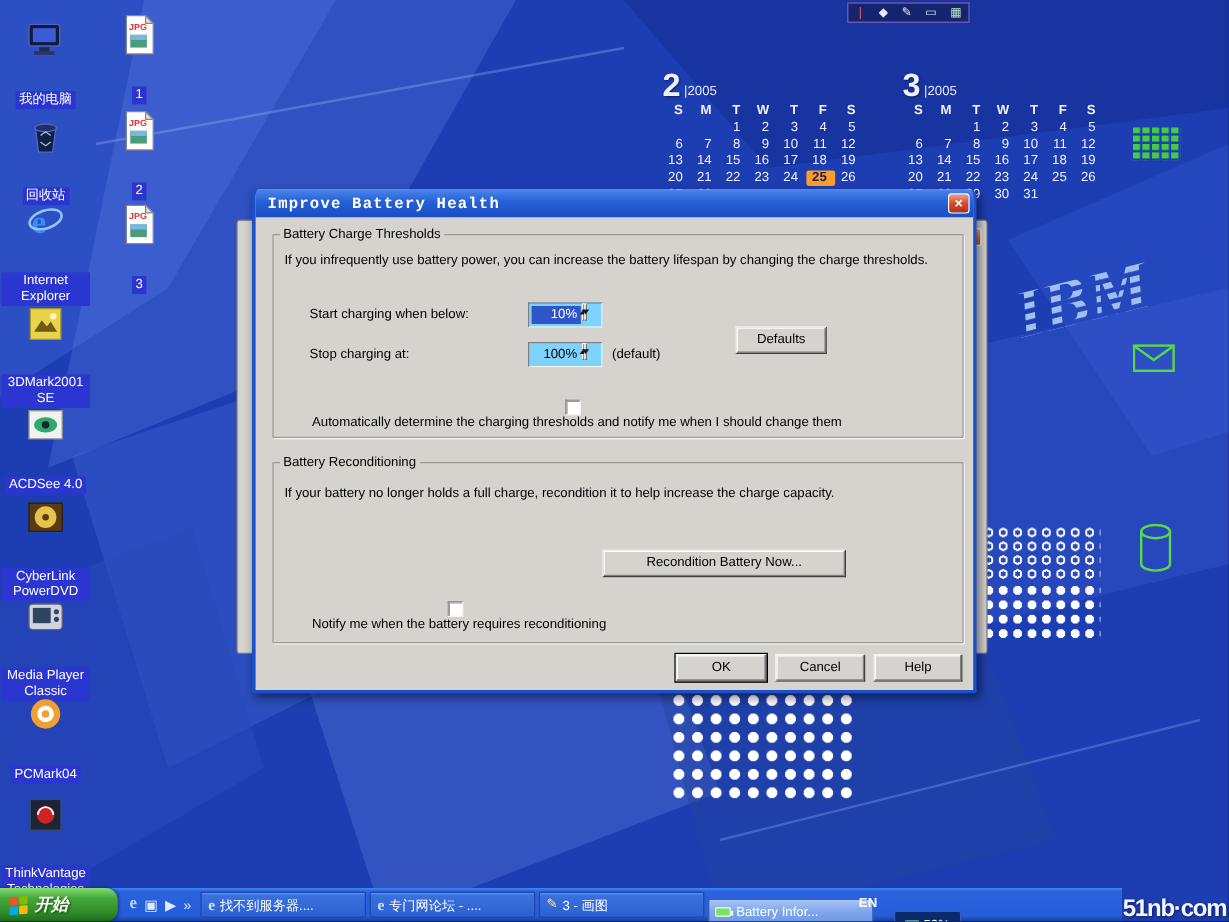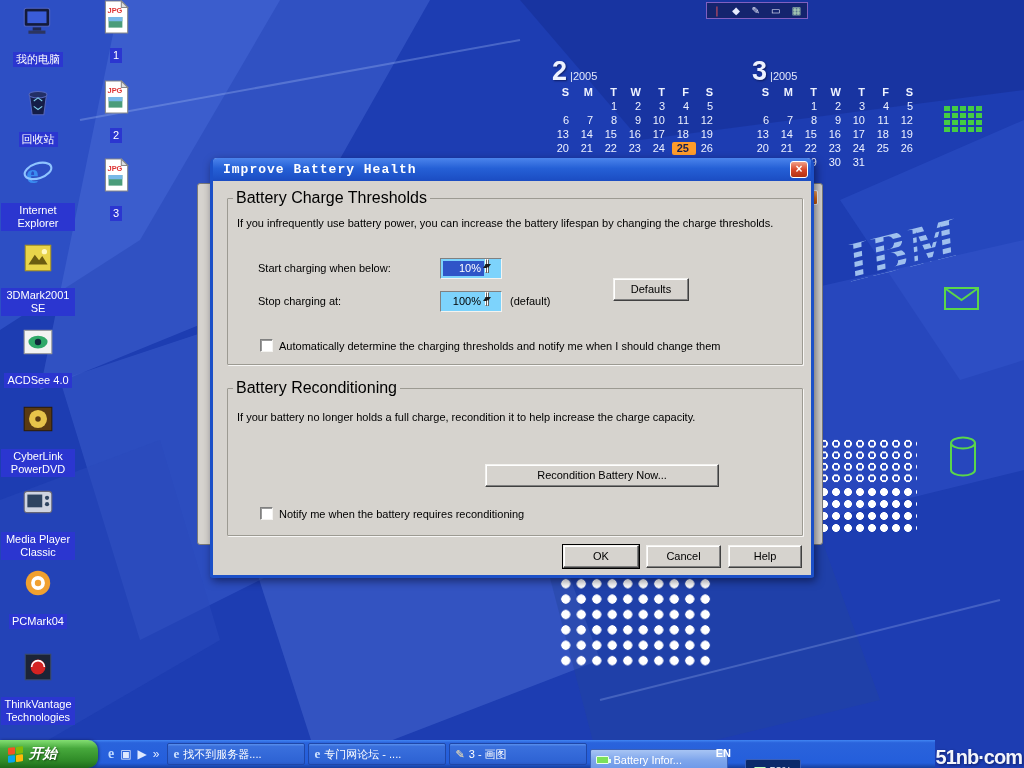--- a/index.html
+++ b/index.html
@@ -38,21 +38,21 @@
   .cal-month{font-size:27px;font-weight:bold;line-height:26px;text-shadow:1px 1px 2px rgba(0,0,30,.5);}
   .cal-year{font-size:11px;margin-left:3px;margin-bottom:2px;opacity:.95;}
   .cal-grid{display:grid;grid-template-columns:repeat(7,24px);row-gap:1px;
     font-size:11px;margin-top:2px;}
   .cal-cell{height:13px;text-align:right;padding-right:7px;}
   .cal-hd{font-weight:bold;}
   .cal-cell.hl{background:#ff9c2a;color:#1a2050;border-radius:2px;font-weight:bold;}
 
   
   .dicon{position:absolute;width:76px;text-align:center;z-index:2;cursor:default;}
-  .dicon-img{width:34px;height:45px;margin:0 auto;}
+  .dicon-img{width:34px;height:45px;margin:12px auto;}
   .dicon-label{display:inline-block;background:#2b36d0;color:#fff;font-size:11px;
     line-height:13px;padding:1px 3px;margin-top:2px;max-width:74px;}
   .p-mycomputer{left:0;top:4px;} .p-jpg1{left:78px;top:0;}
   .p-recycle{left:0;top:84px;} .p-jpg2{left:78px;top:80px;}
   .p-ie{left:0;top:156px;} .p-jpg3{left:78px;top:158px;}
   .p-3dmark{left:0;top:241px;} .p-acdsee{left:0;top:325px;}
   .p-powerdvd{left:0;top:402px;} .p-mpc{left:0;top:485px;}
   .p-pcmark{left:0;top:566px;} .p-tvt{left:0;top:650px;}
 
   
@@ -70,21 +70,21 @@
     display:flex;align-items:center;padding-left:10px;}
   .title-text{color:#fff;font-family:"Liberation Mono",monospace;font-weight:bold;
     font-size:13px;letter-spacing:1px;}
   .closebtn{position:absolute;top:3px;right:3px;width:18px;height:17px;border-radius:3px;
     background:linear-gradient(180deg,#f0a088,#d9492b 50%,#b23110);border:1px solid #fff;
     color:#fff;font-size:12px;font-weight:bold;line-height:15px;text-align:center;cursor:default;}
   .dlg-body{position:absolute;left:0;top:23px;right:0;bottom:0;font-size:11px;color:#000;}
 
   fieldset.group{position:absolute;left:14px;width:576px;margin:0;padding:0;
     border:1px solid #9c9a92;border-radius:1px;box-shadow:1px 1px 0 rgba(255,255,255,.8);}
-  fieldset.group legend{font-size:16px;padding:0 3px;margin-left:5px;margin-top:26px;}
+  fieldset.group legend{font-size:11px;padding:0 3px;margin-left:5px;margin-top:26px;}
   .g1{top:8px;height:176px;} .g2{top:198px;height:157px;}
   .gdesc{position:absolute;left:9px;white-space:nowrap;}
   .g1 .gdesc{top:10px;} .g2 .gdesc{top:14px;}
   .flabel{position:absolute;white-space:nowrap;}
   .lab-start{left:30px;top:55px;} .lab-stop{left:30px;top:88px;}
   .lab-default{left:282px;top:88px;}
 
   .spinner{position:absolute;width:62px;height:21px;background:#7dd3fc;
     border:1px solid;border-color:#808080 #f4f3f0 #f4f3f0 #808080;}
   .sp-start{left:212px;top:51px;} .sp-stop{left:212px;top:84px;}
@@ -93,33 +93,33 @@
   .spin-value.sel{background:#2f55c8;color:#fff;}
   .spin-btns{position:absolute;right:1px;top:1px;width:15px;bottom:1px;}
   .spb{height:8px;margin-bottom:1px;background:#d6d3ce;border:1px solid;
     border-color:#fff #606060 #606060 #fff;position:relative;}
   .tri{position:absolute;left:50%;top:50%;width:0;height:0;}
   .tri-up{transform:translate(-50%,-50%);border-left:3px solid transparent;
     border-right:3px solid transparent;border-bottom:4px solid #1a1a1a;}
   .tri-dn{transform:translate(-50%,-50%);border-left:3px solid transparent;
     border-right:3px solid transparent;border-top:4px solid #1a1a1a;}
 
-  .checkrow{position:absolute;display:flex;align-items:center;}
+  .checkrow{position:absolute;display:flex;align-items:center;flex-direction:column;}
   .cr1{left:32px;top:132px;} .cr2{left:32px;top:110px;}
   .checkbox{width:13px;height:13px;background:#fff;margin-right:6px;flex:0 0 13px;
     border:1px solid;border-color:#808080 #f4f3f0 #f4f3f0 #808080;
     box-shadow:inset 1px 1px 0 #9a9a9a;}
   .checklabel{white-space:nowrap;}
 
   .btn{position:absolute;height:23px;background:#d6d3ce;font-size:11px;color:#000;
     font-family:"Liberation Sans",sans-serif;text-align:center;line-height:20px;
     border:1px solid;border-color:#f4f3f0 #404040 #404040 #f4f3f0;
     box-shadow:inset -1px -1px 0 #808080,inset 1px 1px 0 #fff;cursor:default;}
   .btn-defaults{left:385px;top:71px;width:76px;}
-  .btn-recondition{left:257px;top:67px;width:234px;}
+  .btn-recondition{left:274px;top:67px;width:203px;}
   .btn-ok{left:350px;top:364px;width:76px;outline:1px solid #000;}
   .btn-cancel{left:433px;top:364px;width:75px;}
   .btn-help{left:515px;top:364px;width:74px;}
 
   
   .taskbar{position:absolute;left:0;bottom:0;width:935px;height:28px;z-index:10;
     background:linear-gradient(180deg,#4186f3 0%,#2a63dc 10%,#245edb 82%,#17складоб 100%);
     background:linear-gradient(180deg,#4186f3 0%,#2a63dc 10%,#245edb 82%,#173f9e 100%);
     display:flex;align-items:flex-start;}
   .start{width:98px;height:28px;flex:0 0 98px;display:flex;align-items:center;gap:5px;

